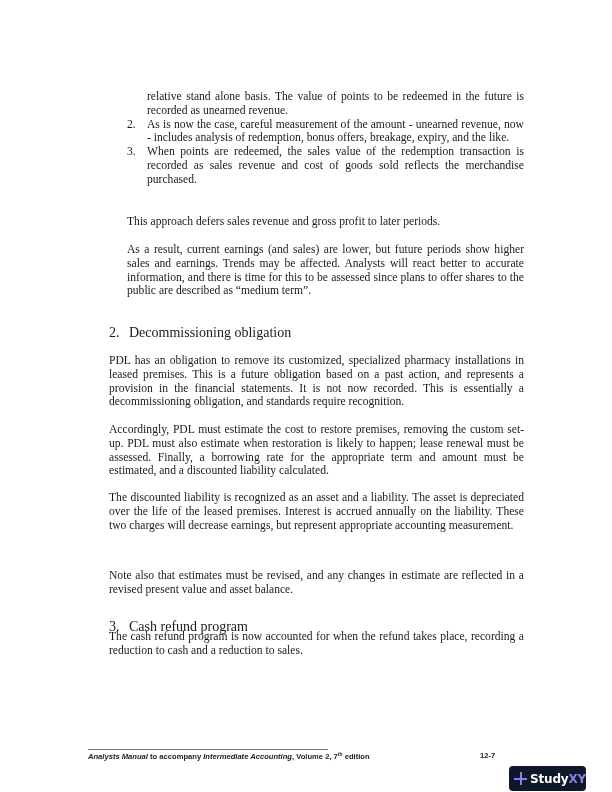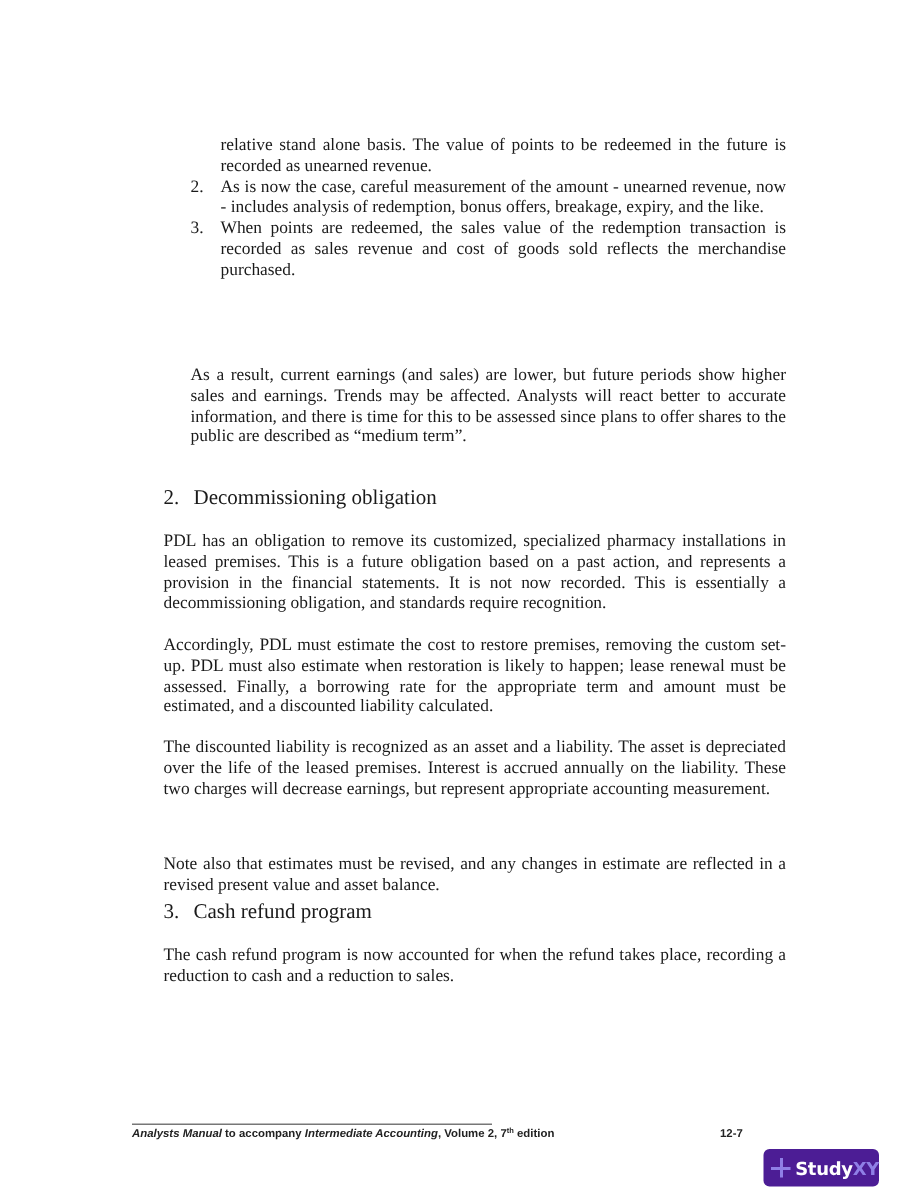--- a/index.html
+++ b/index.html
@@ -86,21 +86,21 @@
       font-weight: bold;
       color: #222;
       text-align: center;
     }
     .badge {
       position: absolute;
       left: 509px;
       top: 747px;
       width: 77px;
       height: 25px;
-      background: #4c1d95;
+      background: #0f172a;
       border-radius: 4px;
       display: flex;
       align-items: center;
       box-sizing: border-box;
       padding-left: 5px;
     }
     .badge .plus {
       width: 13px;
       height: 13px;
       position: relative;
@@ -133,36 +133,37 @@
     <li>
       <span class="num">2.</span>
       <span>As is now the case, careful measurement of the amount - unearned revenue, now - includes analysis of redemption, bonus offers, breakage, expiry, and the like.</span>
     </li>
     <li>
       <span class="num">3.</span>
       <span>When points are redeemed, the sales value of the redemption transaction is recorded as sales revenue and cost of goods sold reflects the merchandise purchased.</span>
     </li>
   </ul>
 
+  <p class="body-text" style="left:127px; top:196px; width:397px;">This approach defers sales revenue and gross profit to later periods.</p>
 
   <p class="body-text" style="left:127px; top:224px; width:397px;">As a result, current earnings (and sales) are lower, but future periods show higher sales and earnings. Trends may be affected. Analysts will react better to accurate information, and there is time for this to be assessed since plans to offer shares to the public are described as “medium term”.</p>
 
   <p class="heading" style="left:109px; top:307px;">
     <span class="num">2.</span><span>Decommissioning obligation</span>
   </p>
 
   <p class="body-text" style="left:109px; top:335px; width:415px;">PDL has an obligation to remove its customized, specialized pharmacy installations in leased premises. This is a future obligation based on a past action, and represents a provision in the financial statements. It is not now recorded. This is essentially a decommissioning obligation, and standards require recognition.</p>
 
   <p class="body-text" style="left:109px; top:404px; width:415px;">Accordingly, PDL must estimate the cost to restore premises, removing the custom set-up. PDL must also estimate when restoration is likely to happen; lease renewal must be assessed. Finally, a borrowing rate for the appropriate term and amount must be estimated, and a discounted liability calculated.</p>
 
   <p class="body-text" style="left:109px; top:472px; width:415px;">The discounted liability is recognized as an asset and a liability. The asset is depreciated over the life of the leased premises. Interest is accrued annually on the liability. These two charges will decrease earnings, but represent appropriate accounting measurement.</p>
 
   <p class="body-text" style="left:109px; top:550px; width:415px;">Note also that estimates must be revised, and any changes in estimate are reflected in a revised present value and asset balance.</p>
 
-  <p class="heading" style="left:109px; top:583px;font-family:Liberation Serif, serif;">
+  <p class="heading" style="left:109px; top:601px;font-family:Liberation Serif, serif;">
     <span class="num">3.</span><span>Cash refund program</span>
   </p>
 
   <p class="body-text" style="left:109px; top:611px; width:415px;">The cash refund program is now accounted for when the refund takes place, recording a reduction to cash and a reduction to sales.</p>
 
 
   <div class="footer-rule"></div>
 
   <div class="footer-text">
     <i>Analysts Manual</i><span> to accompany </span><i>Intermediate Accounting</i><span>, Volume 2, 7</span><sup>th</sup><span> edition</span>

